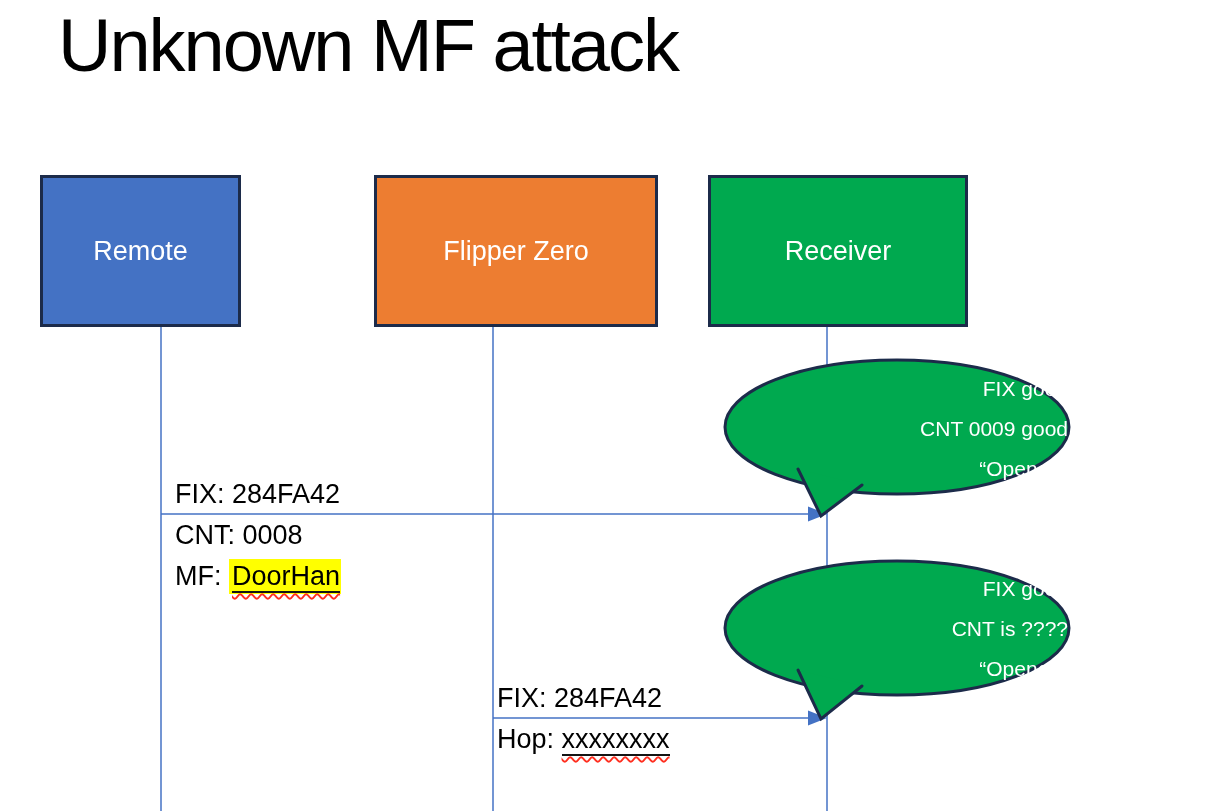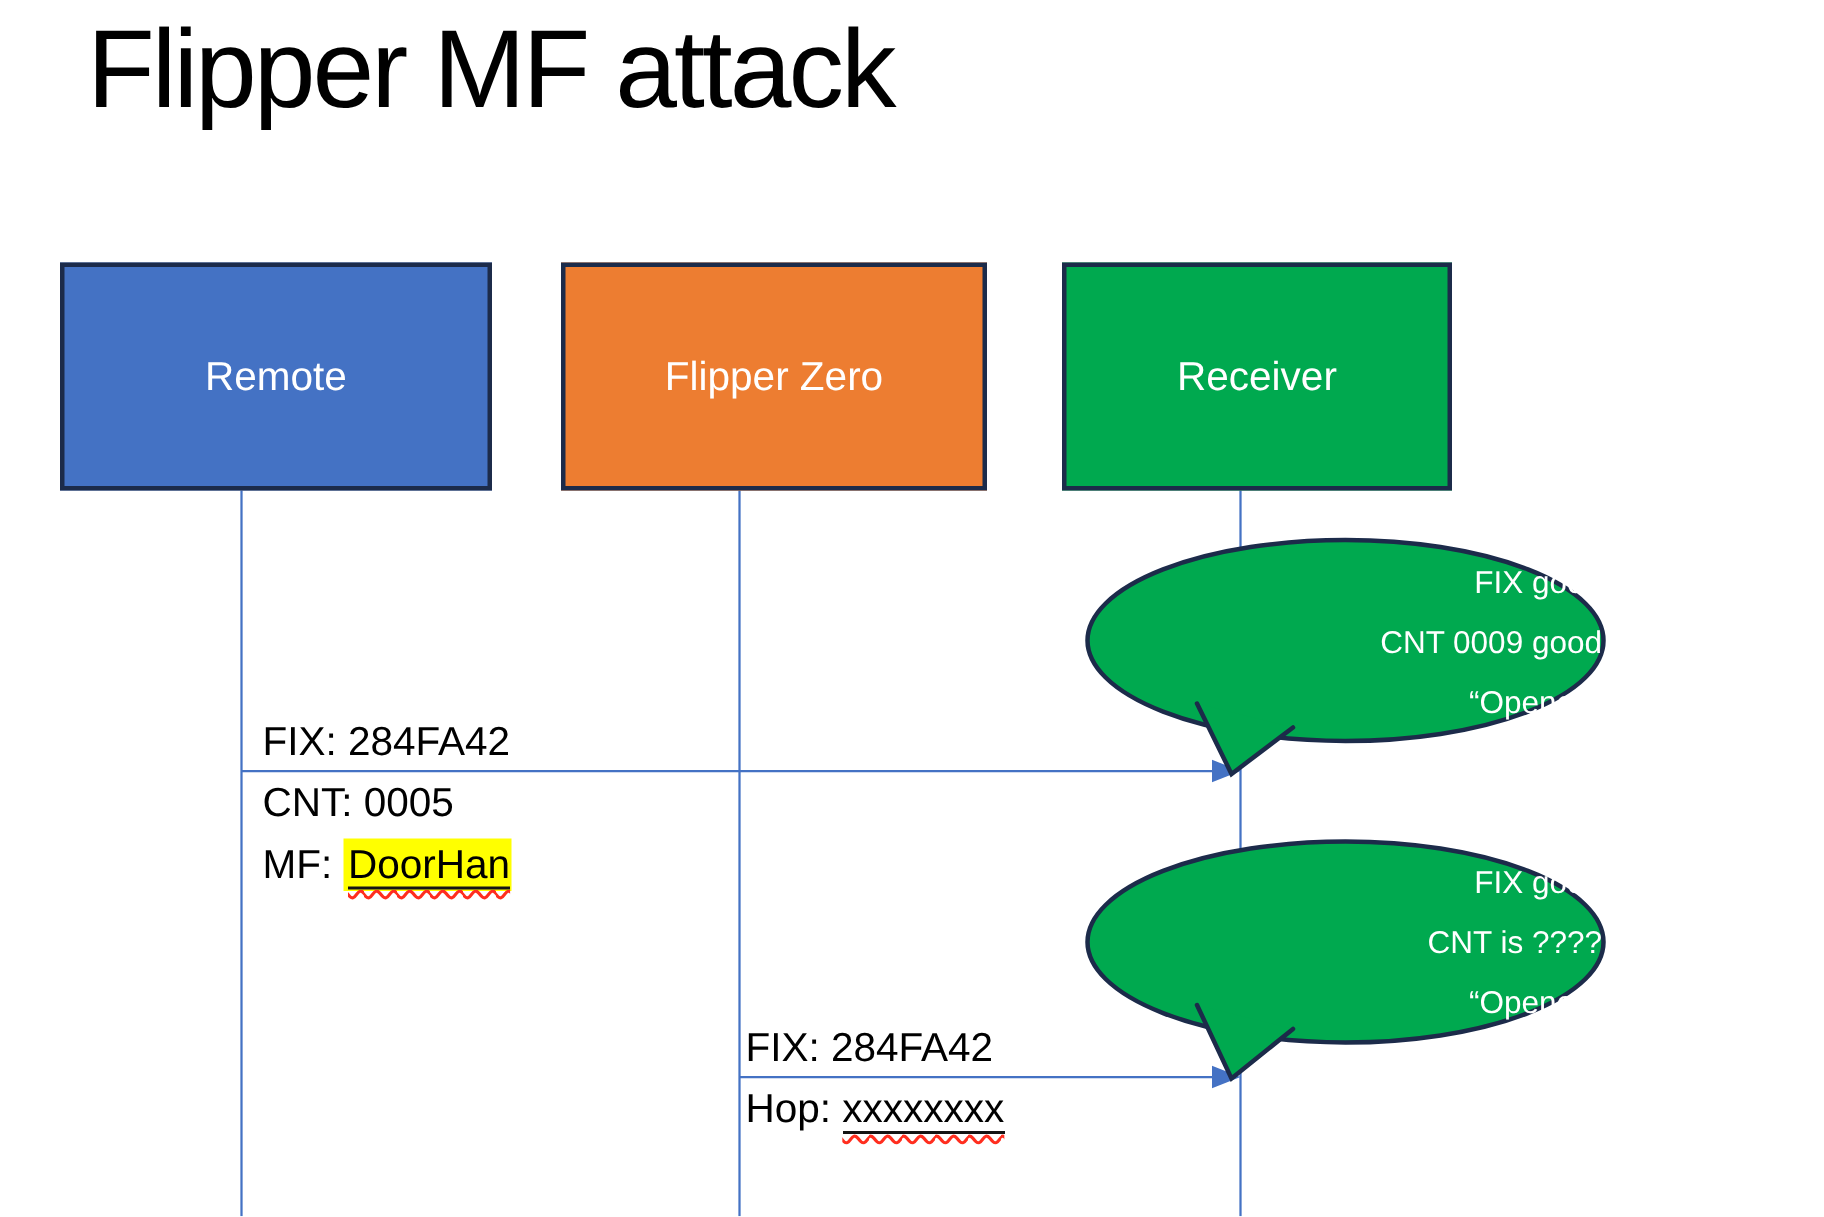--- a/index.html
+++ b/index.html
@@ -59,21 +59,21 @@
     top: 175px;
     height: 152px;
     box-sizing: border-box;
     border: 3px solid var(--color-shape_border, #1C2B4A);
     display: flex;
     align-items: center;
     justify-content: center;
     color: var(--color-label_text, #fff);
     font-size: 27px;
   }
-  .actor-remote   { left: 40px;  width: 288px; background: var(--color-remote_fill, #4472C4); }
+  .actor-remote   { left: 40px;  width: 201px; background: var(--color-remote_fill, #4472C4); }
   .actor-flipper  { left: 374px; width: 284px; background: var(--color-flipper_fill, #ED7D31); }
   .actor-receiver { left: 708px; width: 260px; background: var(--color-receiver_fill, #00A94F); }
 
   
   .msg {
     position: absolute;
     font-size: 27px;
     line-height: 41px;
     color: var(--color-message_text, #000);
     white-space: nowrap;
@@ -107,21 +107,21 @@
     line-height: 40px;
   }
   .callout1 { top: 369px; }
   .callout2 { top: 569px; }
 </style>
 </head>
 <body>
 
 <div class="stage">
 
-  <div class="title">Flipper MF attack</div>
+  <div class="title">Unknown MF attack</div>
 
   <svg class="overlay" viewBox="0 0 1216 811" xmlns="http://www.w3.org/2000/svg">
 
     <line class="lifeline" x1="161" y1="327" x2="161" y2="811"></line>
     <line class="lifeline" x1="493" y1="327" x2="493" y2="811"></line>
     <line class="lifeline" x1="827" y1="327" x2="827" y2="811"></line>
 
     <g>
       <line class="connector" x1="161" y1="514" x2="810" y2="514"></line>
       <polygon class="connector-head" points="827,514 808,506.5 808,521.5"></polygon>
@@ -149,21 +149,21 @@
   </div>
   <div class="actor actor-receiver">
     <span class="actor-label">Receiver</span>
   </div>
 
   <div class="msg msg1">
     <div class="msg-line">
       <span>FIX: 284FA42</span>
     </div>
     <div class="msg-line">
-      <span>CNT: 0005</span>
+      <span>CNT: 0008</span>
     </div>
     <div class="msg-line">
       <span>MF: </span><span class="hl"><span class="u squig">DoorHan</span></span>
     </div>
   </div>
 
   <div class="msg msg2">
     <div class="msg-line">
       <span>FIX: 284FA42</span>
     </div>

